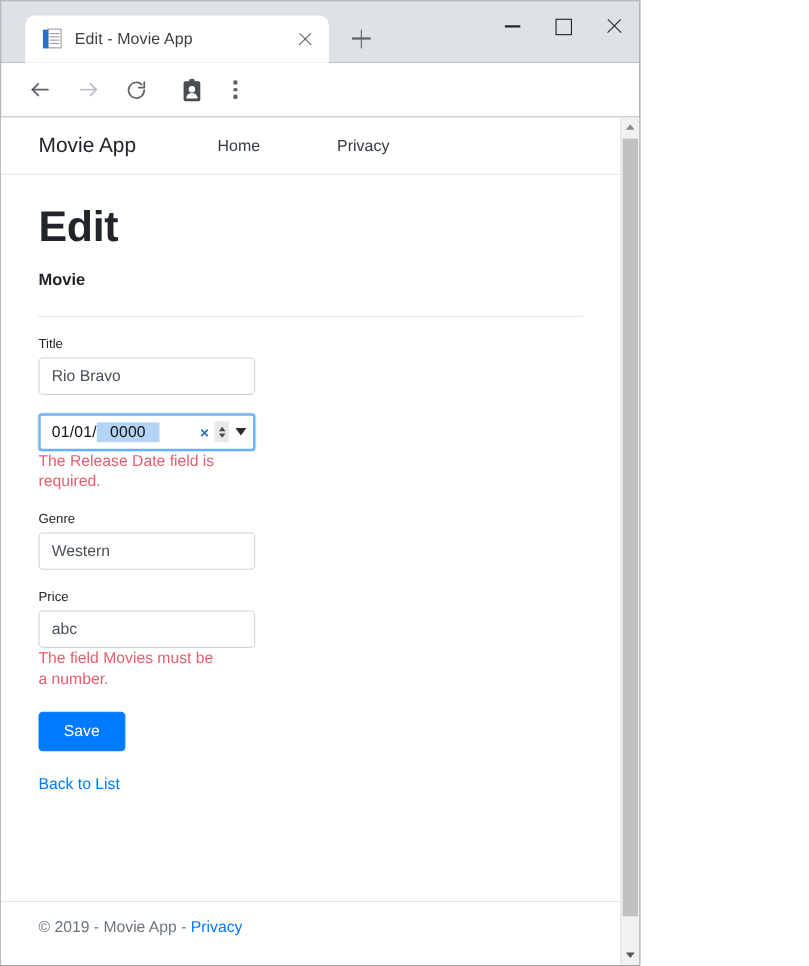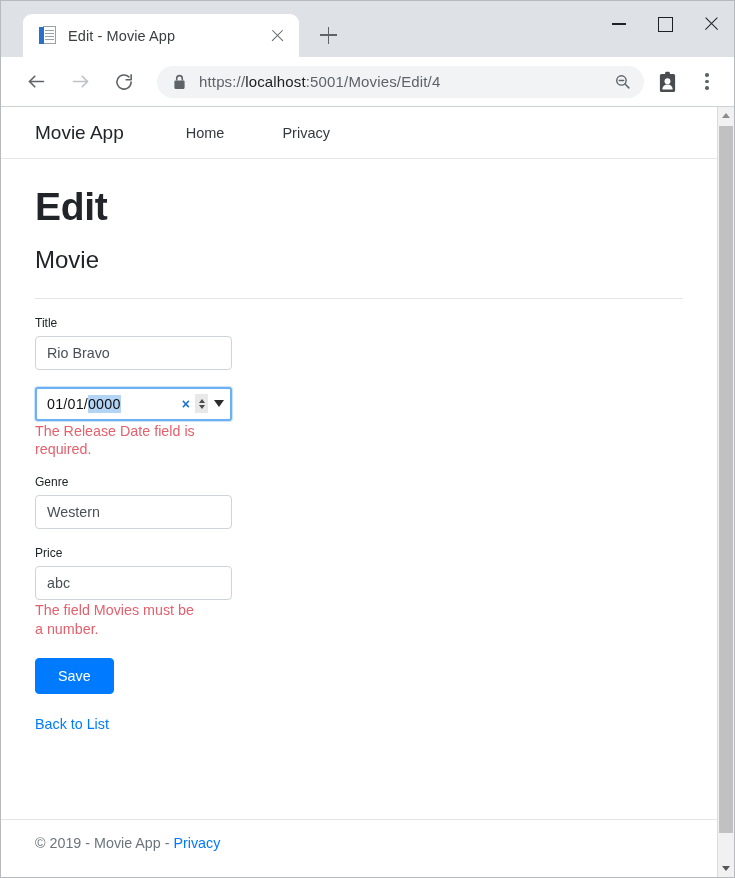--- a/index.html
+++ b/index.html
@@ -6,21 +6,21 @@
   html, body {
     margin: 0; padding: 0;
     width: 735px; height: 878px;
     overflow: hidden;
     font-family: "Liberation Sans", sans-serif;
     background: #ffffff;
   }
 
   
   #browser-window {
-    width: 735px; height: 878px;
+    width: 582px; height: 878px;
     position: relative;
     background: #404040;
     border: 1px solid #b6b9bd;
     display: flex;
     flex-direction: column;
   }
 
   
   #tab-strip {
     height: 56px;
@@ -246,20 +246,21 @@
   }
 
   
   .navbar {
     height: 52px;
     display: flex;
     align-items: center;
     padding: 0 18px 0 34px;
     border-bottom: 1px solid #e6e6e6;
     background: #ffffff;
+    gap: 12px;
   }
   .navbar-brand {
     font-size: 19px;
     color: #212529;
     margin-right: 26px;
     white-space: nowrap;
     cursor: default;
   }
   .nav-link {
     font-size: 14.5px;
@@ -276,22 +277,22 @@
   }
   h1.page-title {
     font-size: 39px;
     font-weight: bold;
     color: #212529;
     margin: 26px 0 0 0;
     letter-spacing: -.3px;
     line-height: 1.15;
   }
   h4.page-subtitle {
-    font-size: 24px;
-    font-weight: normal;
+    font-size: 15px;
+    font-weight: bold;
     color: #212529;
     margin: 16px 0 0 0;
     line-height: 1.2;
   }
   hr.section-rule {
     border: 0;
     border-top: 1px solid #e4e5e6;
     margin: 23px 0 0 0;
   }
 
@@ -329,21 +330,21 @@
   #date-text {
     font-size: 14.3px;
     color: #111;
     white-space: nowrap;
     letter-spacing: .2px;
     flex: 0 0 auto;
   }
   #date-year-selected {
     background: #b3d4f5;
     color: #111;
-    padding: 1px 0;
+    padding: 1px 12px;
   }
   #date-controls {
     margin-left: auto;
     display: flex;
     align-items: center;
     flex: 0 0 auto;
   }
   #date-clear {
     color: #1a73cc;
     font-size: 14px;
@@ -479,34 +480,20 @@
       </svg>
     </div>
 
     <div class="nav-btn" id="nav-reload">
       <svg width="20" height="20" viewBox="0 0 24 24" fill="none" stroke="#5f6368" stroke-width="1.9" stroke-linecap="round" stroke-linejoin="round">
         <path d="M20.5 12a8.5 8.5 0 1 1-2.6-6.1"></path>
         <polyline points="20.6,3.2 20.6,9.2 14.6,9.2"></polyline>
       </svg>
     </div>
 
-    <div id="omnibox">
-      <svg id="lock-icon" width="13" height="16" viewBox="0 0 14 17">
-        <rect x="1.5" y="7" width="11" height="9" rx="1.2" fill="#5f6368"></rect>
-        <path d="M4 7V4.6a3 3 0 0 1 6 0V7" fill="none" stroke="#5f6368" stroke-width="1.7"></path>
-      </svg>
-      <span id="url-text">https://<span class="url-host">localhost</span>:5001/Movies/Edit/4</span>
-      <span id="zoom-icon-btn">
-        <svg width="17" height="17" viewBox="0 0 24 24" fill="none" stroke="#5f6368" stroke-width="2" stroke-linecap="round">
-          <circle cx="10.5" cy="10.5" r="6.6"></circle>
-          <line x1="15.6" y1="15.6" x2="21" y2="21"></line>
-          <line x1="7.4" y1="10.5" x2="13.6" y2="10.5"></line>
-        </svg>
-      </span>
-    </div>
 
     <div id="profile-button">
       <svg width="19" height="22" viewBox="0 0 20 23">
         <rect x="2" y="3" width="16" height="19" rx="1.6" fill="#4a4d50"></rect>
         <rect x="7.5" y="0.8" width="5" height="3.6" rx="1.2" fill="#4a4d50"></rect>
         <circle cx="10" cy="10.6" r="3.1" fill="#ffffff"></circle>
         <path d="M4.6 19.4c0-3.2 2.4-5.2 5.4-5.2s5.4 2 5.4 5.2z" fill="#ffffff"></path>
       </svg>
     </div>
 

